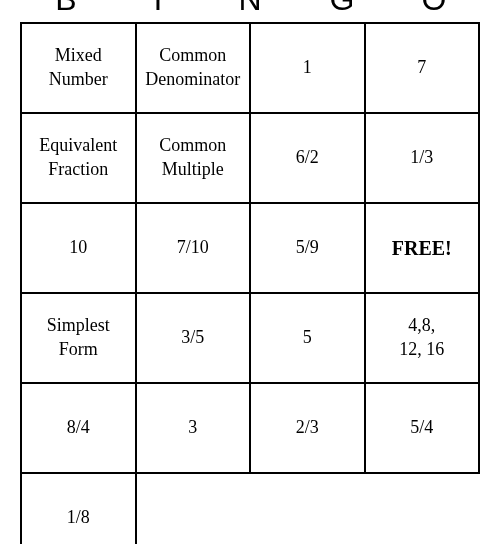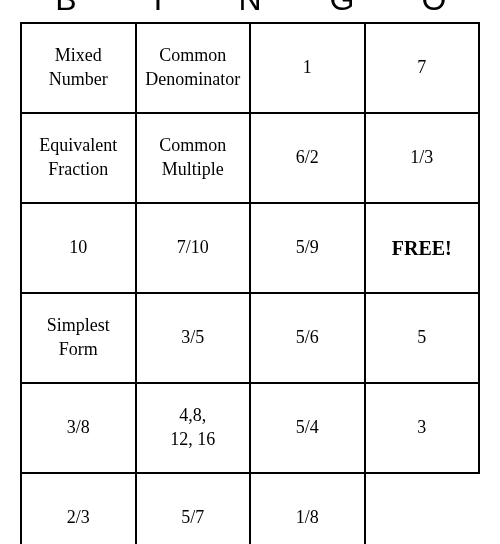--- a/index.html
+++ b/index.html
@@ -74,23 +74,21 @@
       <div class="bingo-cell small-text">Equivalent<br>Fraction</div>
       <div class="bingo-cell small-text">Common<br>Multiple</div>
       <div class="bingo-cell">6/2</div>
       <div class="bingo-cell">1/3</div>
       <div class="bingo-cell">10</div>
       <div class="bingo-cell">7/10</div>
       <div class="bingo-cell">5/9</div>
       <div class="bingo-cell free">FREE!</div>
       <div class="bingo-cell small-text">Simplest<br>Form</div>
       <div class="bingo-cell">3/5</div>
-      <div class="bingo-cell">5/6</div>
       <div class="bingo-cell">5</div>
-      <div class="bingo-cell">3/8</div>
       <div class="bingo-cell small-text">4,8,<br>12, 16</div>
-      <div class="bingo-cell">5/4</div>
+      <div class="bingo-cell">8/4</div>
       <div class="bingo-cell">3</div>
       <div class="bingo-cell">2/3</div>
-      <div class="bingo-cell">5/7</div>
+      <div class="bingo-cell">5/4</div>
       <div class="bingo-cell">1/8</div>
     </div>
 </div>
 
 </body></html>

